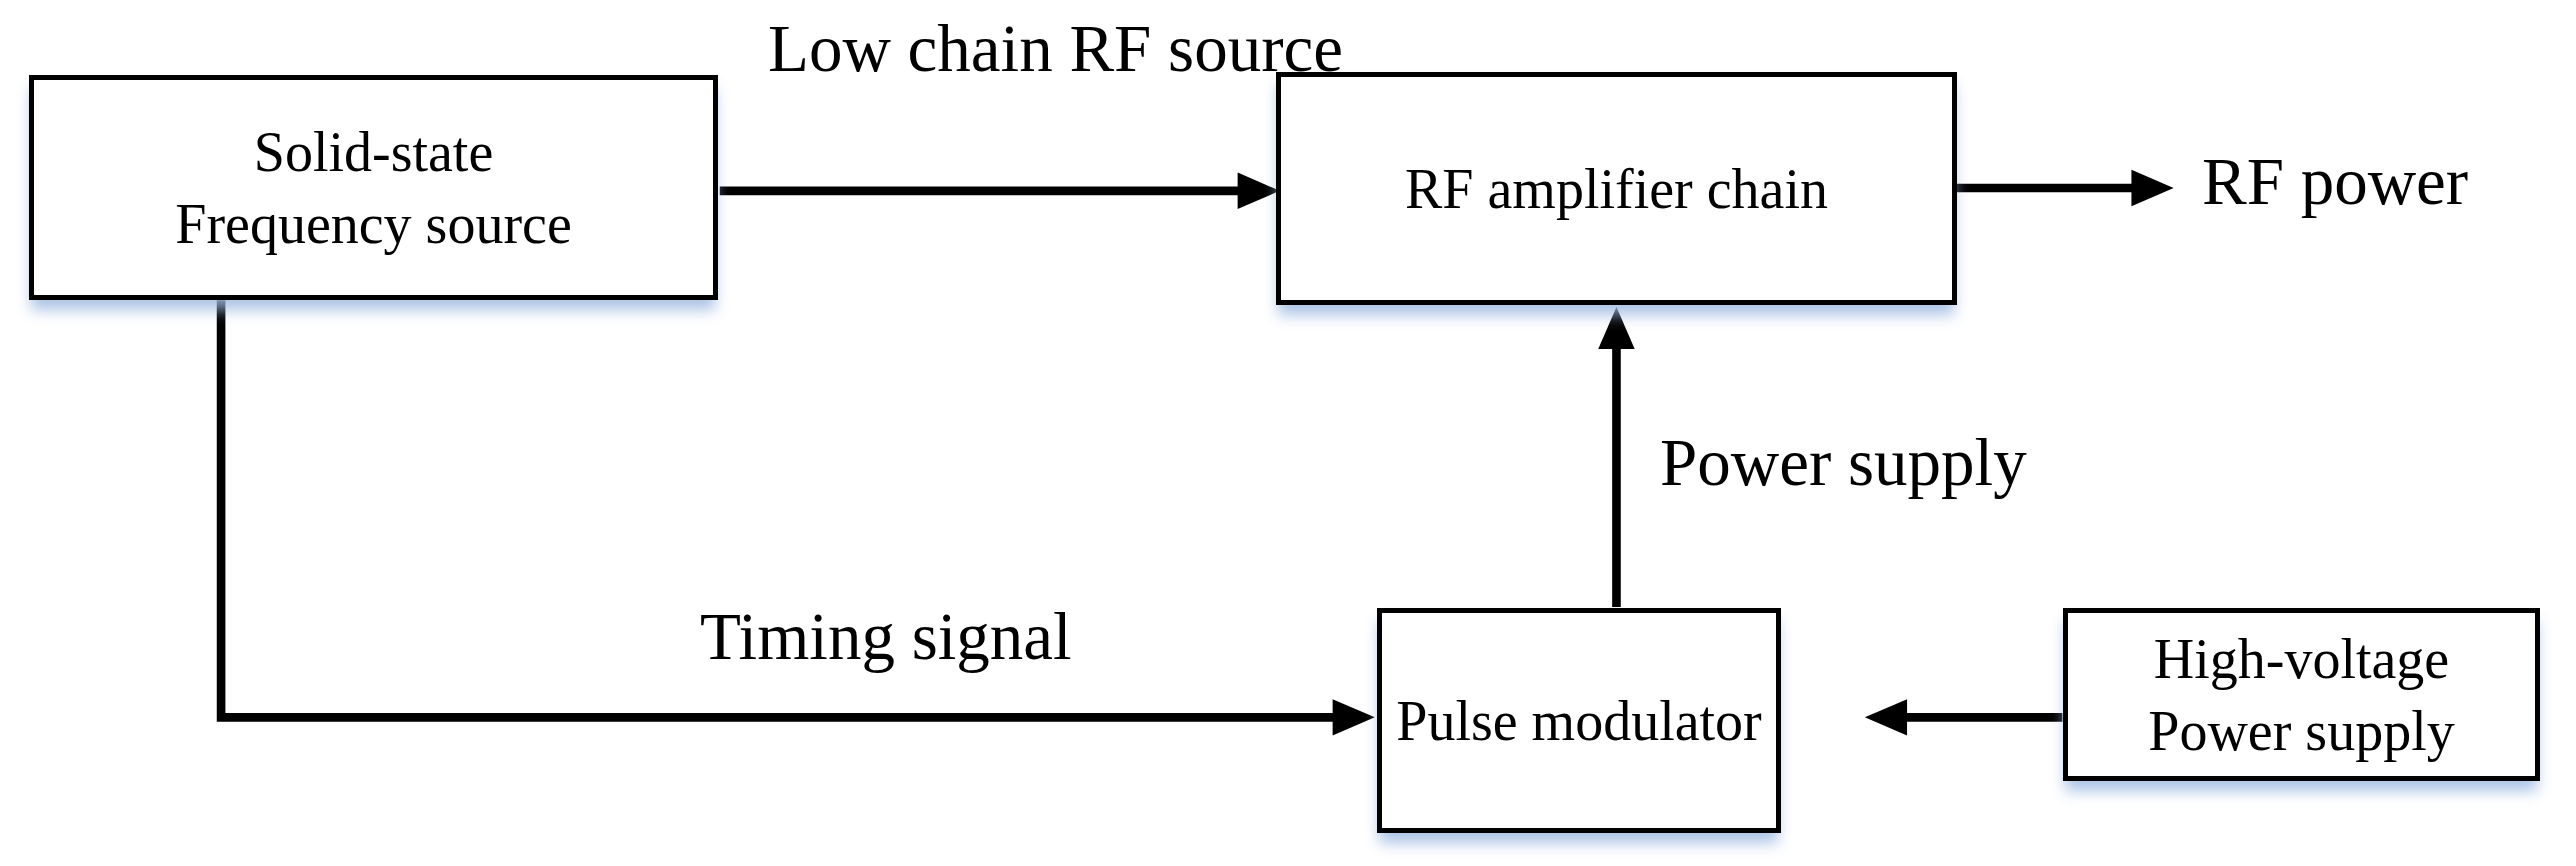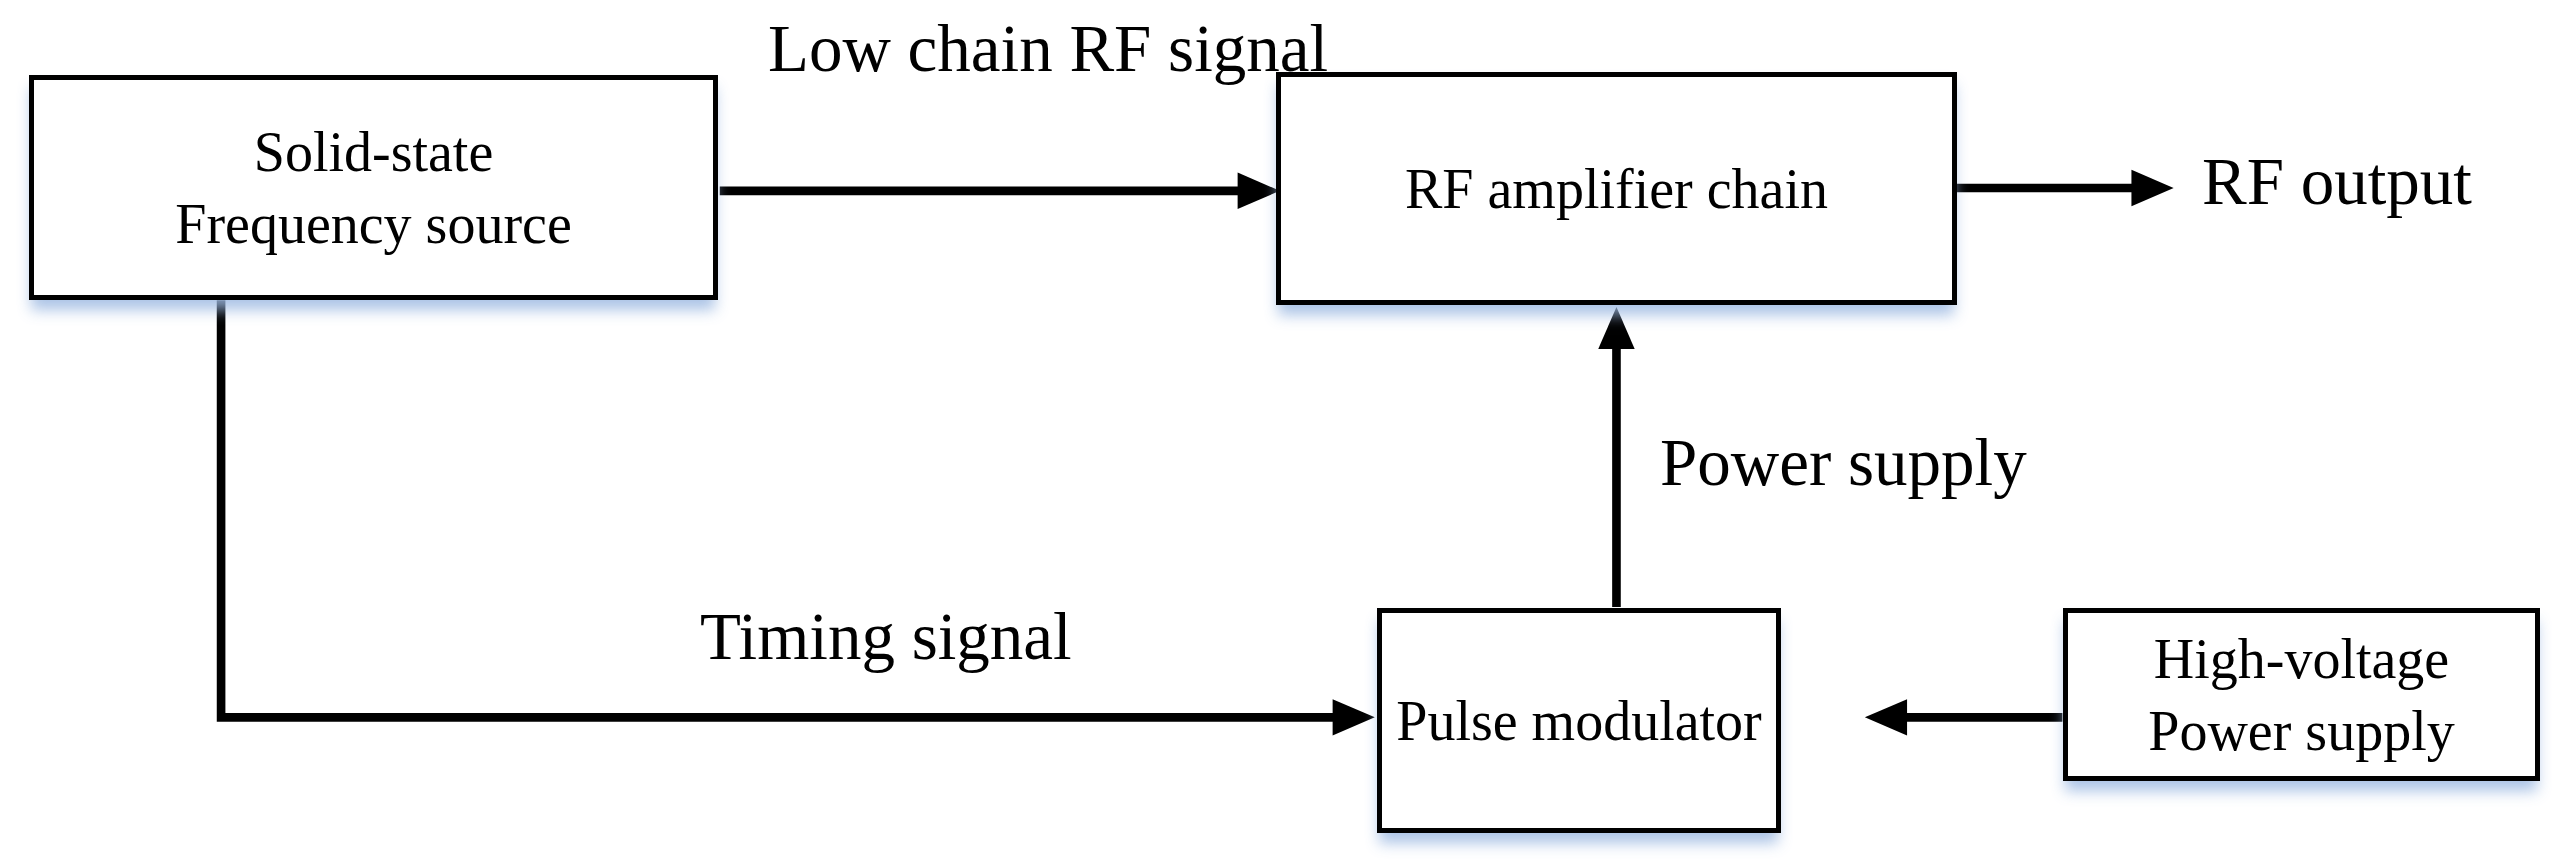--- a/index.html
+++ b/index.html
@@ -115,23 +115,23 @@
     <span>Pulse modulator</span>
   </div>
 
   <div class="dbox box-hv-power-supply">
     <span>High-voltage</span>
     <span>Power supply</span>
   </div>
 
   <div class="flow-label label-low-power">
     <span>Low chain</span>
-    <span>RF signal</span>
+    <span>RF source</span>
   </div>
 
-  <div class="flow-label label-rf-output">RF output</div>
+  <div class="flow-label label-rf-output">RF power</div>
 
   <div class="flow-label label-power-supply">Power supply</div>
 
   <div class="flow-label label-timing-signal">Timing signal</div>
 
 </div>
 
 
 </body></html>

